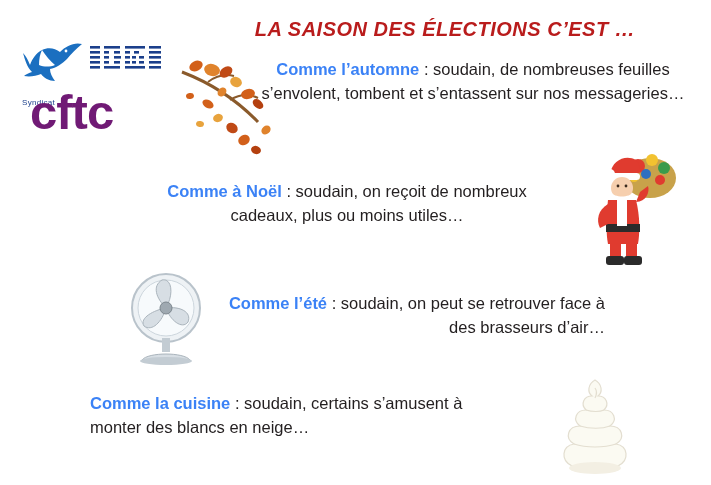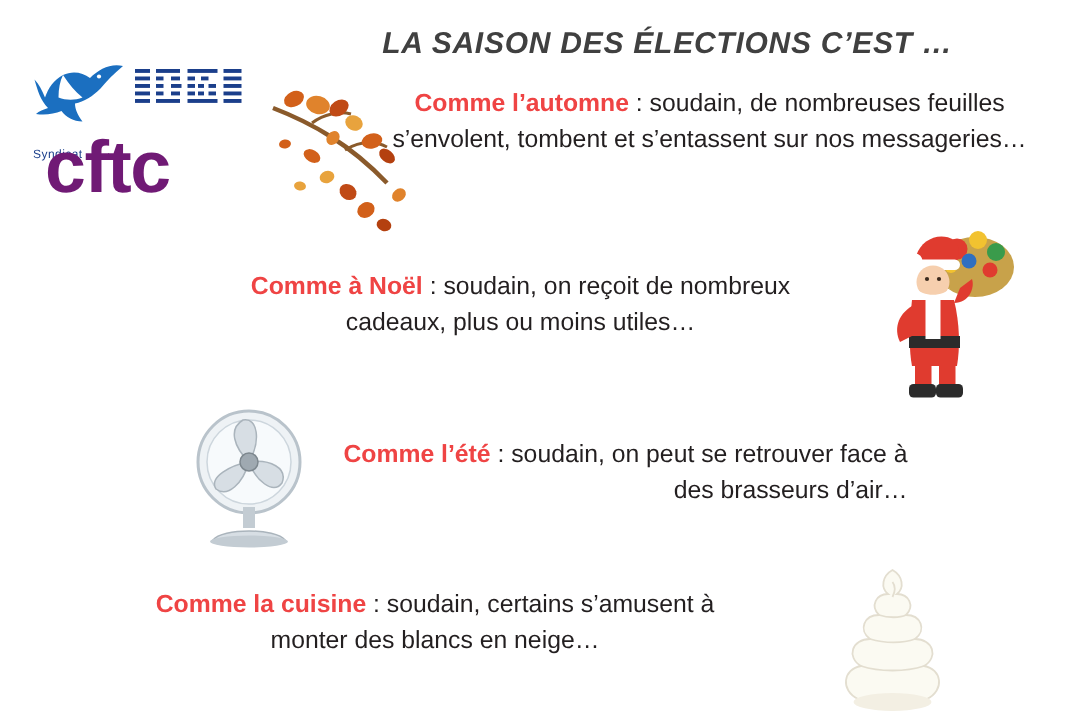--- a/index.html
+++ b/index.html
@@ -27,21 +27,21 @@
     position: absolute;
     left: 210px;
     top: 18px;
     width: 470px;
     text-align: center;
     font-family: "Liberation Sans", sans-serif;
     font-weight: bold;
     font-style: italic;
     font-size: 20px;
     letter-spacing: 0.5px;
-    color: #404040;
+    color: #b91c1c;
     white-space: nowrap;
   }
 
   
   .logo-block {
     position: absolute;
     left: 16px;
     top: 38px;
     width: 150px;
     height: 110px;
@@ -83,21 +83,21 @@
 
   
   .para {
     position: absolute;
     font-family: "Liberation Sans", sans-serif;
     font-size: 16.5px;
     color: #231f20;
     line-height: 1.45;
   }
   .para b {
-    color: #ef4444;
+    color: #3b82f6;
     font-weight: bold;
   }
 
   .p-autumn {
     left: 248px;
     top: 58px;
     width: 450px;
     text-align: center;
   }
   .p-noel {
@@ -106,24 +106,23 @@
     width: 430px;
     text-align: center;
   }
   .p-ete {
     left: 215px;
     top: 292px;
     width: 390px;
     text-align: right;
   }
   .p-cuisine {
-    left: 80px;
+    left: 90px;
     top: 392px;
     width: 420px;
-    text-align: center;
   }
 
   
   .img-branch {
     position: absolute;
     left: 178px;
     top: 52px;
     width: 120px;
     height: 110px;
   }

